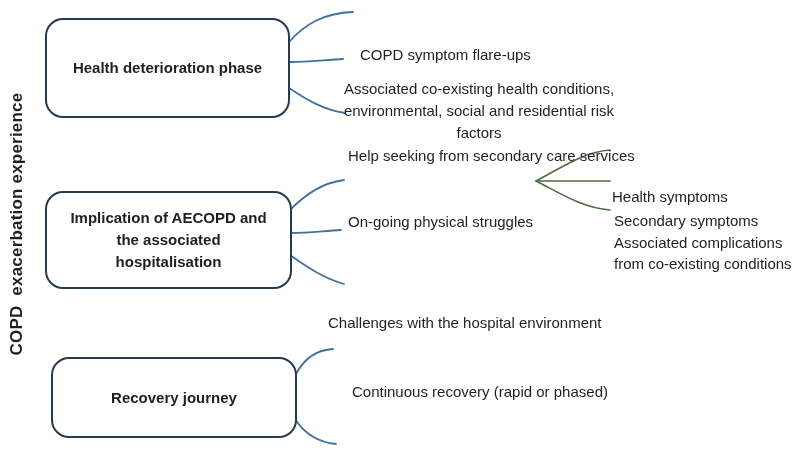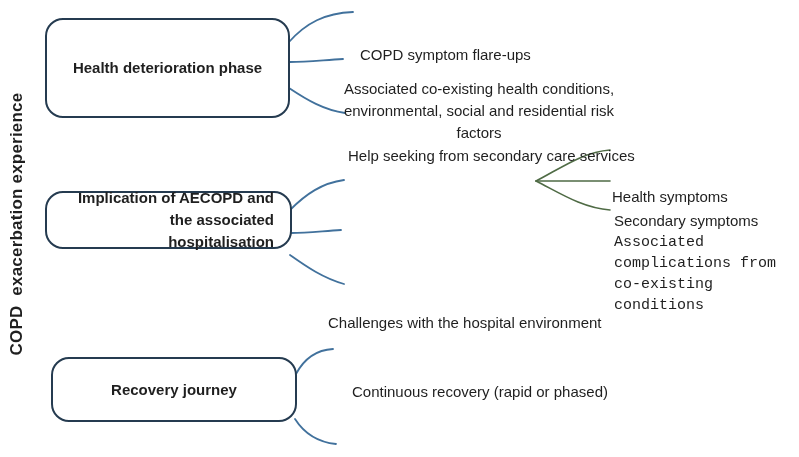--- a/index.html
+++ b/index.html
@@ -35,39 +35,39 @@
     box-sizing: border-box;
     border: 2px solid var(--box-border, #253b50);
     border-radius: 18px;
     background: #ffffff;
     display: flex; align-items: center; justify-content: center;
     text-align: center;
     font-size: 15px; font-weight: bold; line-height: 22px;
     padding: 0 16px;
   }
   .box1 { left: 45px; top: 18px;  width: 245px; height: 100px; }
-  .box2 { left: 45px; top: 191px; width: 247px; height: 58px; text-align: right; }
-  .box3 { left: 51px; top: 357px; width: 246px; height: 65px; }
+  .box2 { left: 45px; top: 191px; width: 247px; height: 98px; }
+  .box3 { left: 51px; top: 357px; width: 246px; height: 81px; }
 
   .lbl {
     position: absolute;
     font-size: 15px; line-height: 21px;
     white-space: nowrap;
     margin-top: 40px;
   }
   .lbl.wrap { white-space: normal; }
 
   .l-t1s1   { left: 360px; top: 4px; }
   .l-t1s2   { left: 335px; top: 38px; width: 288px; text-align: center; line-height: 22px; }
   .l-t1s3   { left: 348px; top: 105px; }
 
   .l-t2s1   { left: 348px; top: 171px; }
   .l-t2s1c1 { left: 612px; top: 146px; }
   .l-t2s1c2 { left: 614px; top: 170px; }
-  .l-t2s1c3 { left: 614px; top: 192px; width: 186px; font-family: Liberation Mono, monospace; }
+  .l-t2s1c3 { left: 614px; top: 192px; width: 186px; }
   .l-t2s2   { left: 347px; top: 207px; width: 254px; }
   .l-t2s3   { left: 328px; top: 272px; }
 
   .l-t3s1   { left: 352px; top: 341px; text-align: center; }
   .l-t3s2   { left: 339px; top: 433px; }
 </style>
 </head>
 <body>
 
 <div class="canvas">
@@ -99,20 +99,21 @@
     <span>Implication of AECOPD and the associated hospitalisation</span>
   </div>
   <div class="theme-box box3">
     <span>Recovery journey</span>
   </div>
 
   <div class="lbl l-t1s1">COPD symptom flare-ups</div>
   <div class="lbl wrap l-t1s2">Associated co-existing health conditions, environmental, social and residential risk factors</div>
   <div class="lbl l-t1s3">Help seeking from secondary care services</div>
 
+  <div class="lbl l-t2s1">On-going physical struggles</div>
   <div class="lbl l-t2s1c1">Health symptoms</div>
   <div class="lbl l-t2s1c2">Secondary symptoms</div>
   <div class="lbl wrap l-t2s1c3">Associated complications from co-existing conditions</div>
   <div class="lbl l-t2s3">Challenges with the hospital environment</div>
 
   <div class="lbl l-t3s1">Continuous recovery (rapid or phased)</div>
   <div class="lbl l-t3s2">Complicated recovery</div>
 
 </div>
 

